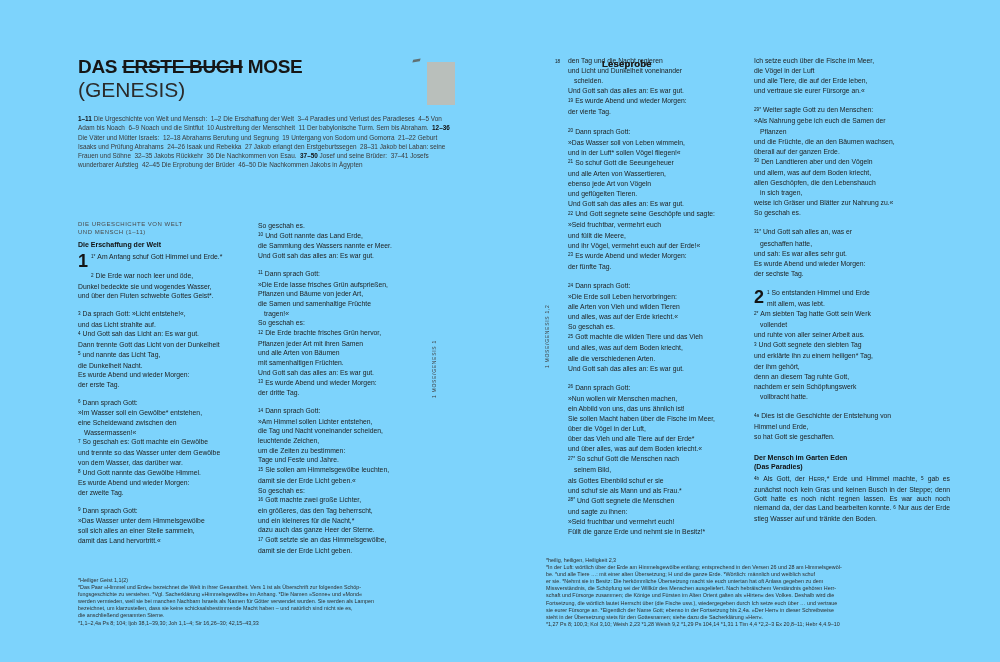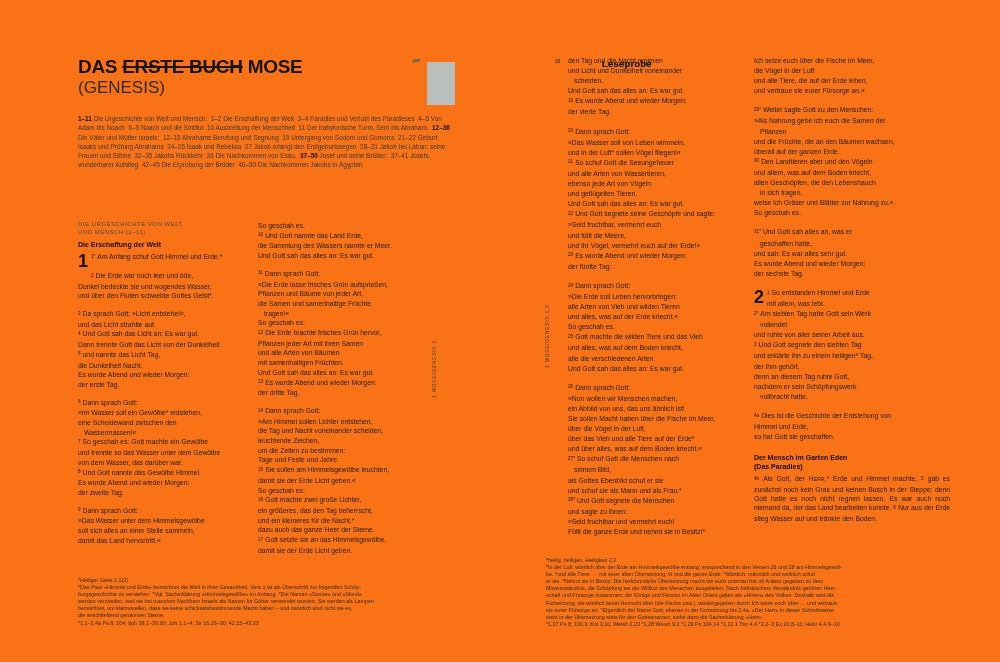--- a/index.html
+++ b/index.html
@@ -1,23 +1,23 @@
 <!DOCTYPE html>
 <html lang="de"><head>
 <meta charset="utf-8">
 <style>
   html,body{margin:0;padding:0;background:#fff;}
-  #spread{position:relative;width:1000px;height:662px;background:#f97316;overflow:hidden;
+  #spread{position:relative;width:1000px;height:662px;background:#7dd3fc;overflow:hidden;
           font-family:"Liberation Sans", sans-serif;color:#1b1b1b;}
 
   
   .book-title{position:absolute;left:78px;top:56px;font-size:19px;font-weight:700;
               letter-spacing:-0.3px;color:#161616;white-space:nowrap;}
   .book-title .strike{text-decoration:line-through;text-decoration-thickness:1.5px;}
-  .book-subtitle{position:absolute;left:78px;top:78px;font-size:17px;font-weight:400;color:#2b2b2b;}
+  .book-subtitle{position:absolute;left:78px;top:78px;font-size:21px;font-weight:400;color:#2b2b2b;}
 
   
   .overview{position:absolute;left:78px;top:114px;width:372px;font-size:6.4px;line-height:9.3px;
             color:#3a3a3a;white-space:pre-wrap;}
   .overview .b{font-weight:700;color:#101010;}
 
   
   .col{position:absolute;font-size:6.8px;color:#1e1e1e;}
   .page-left .col{line-height:9.7px;}
   .page-right .col{line-height:10.1px;}

